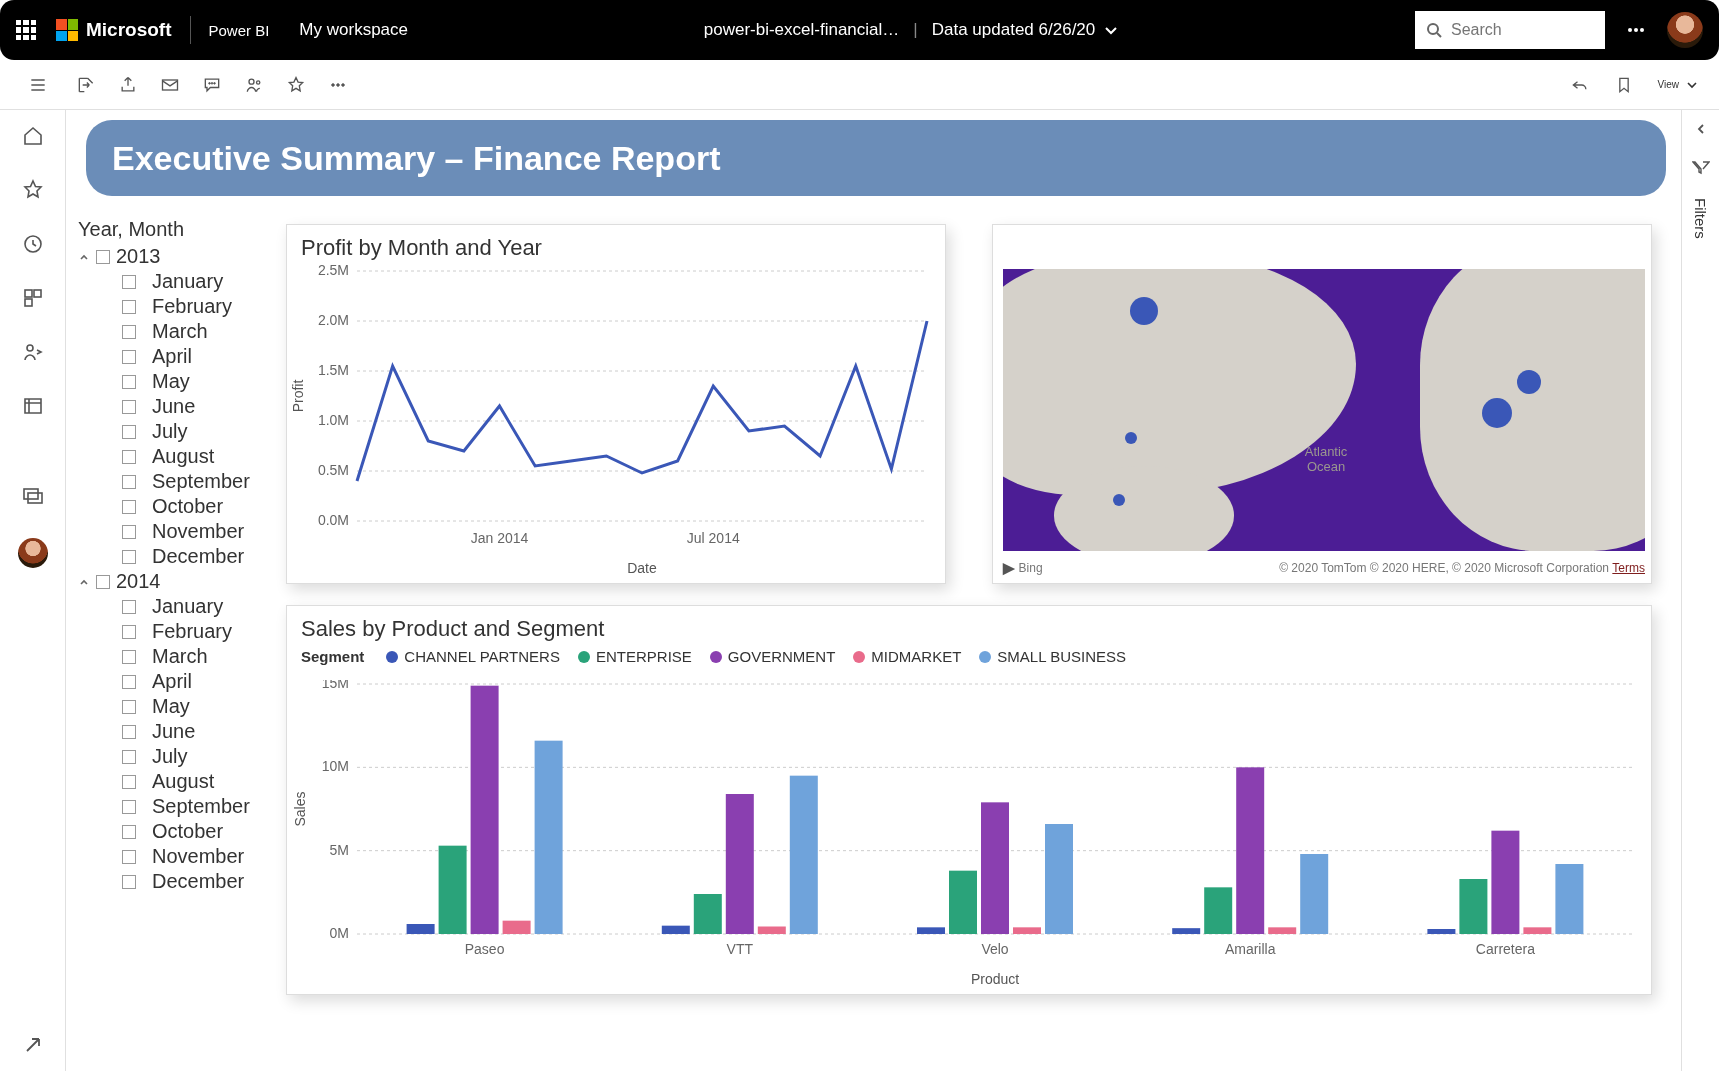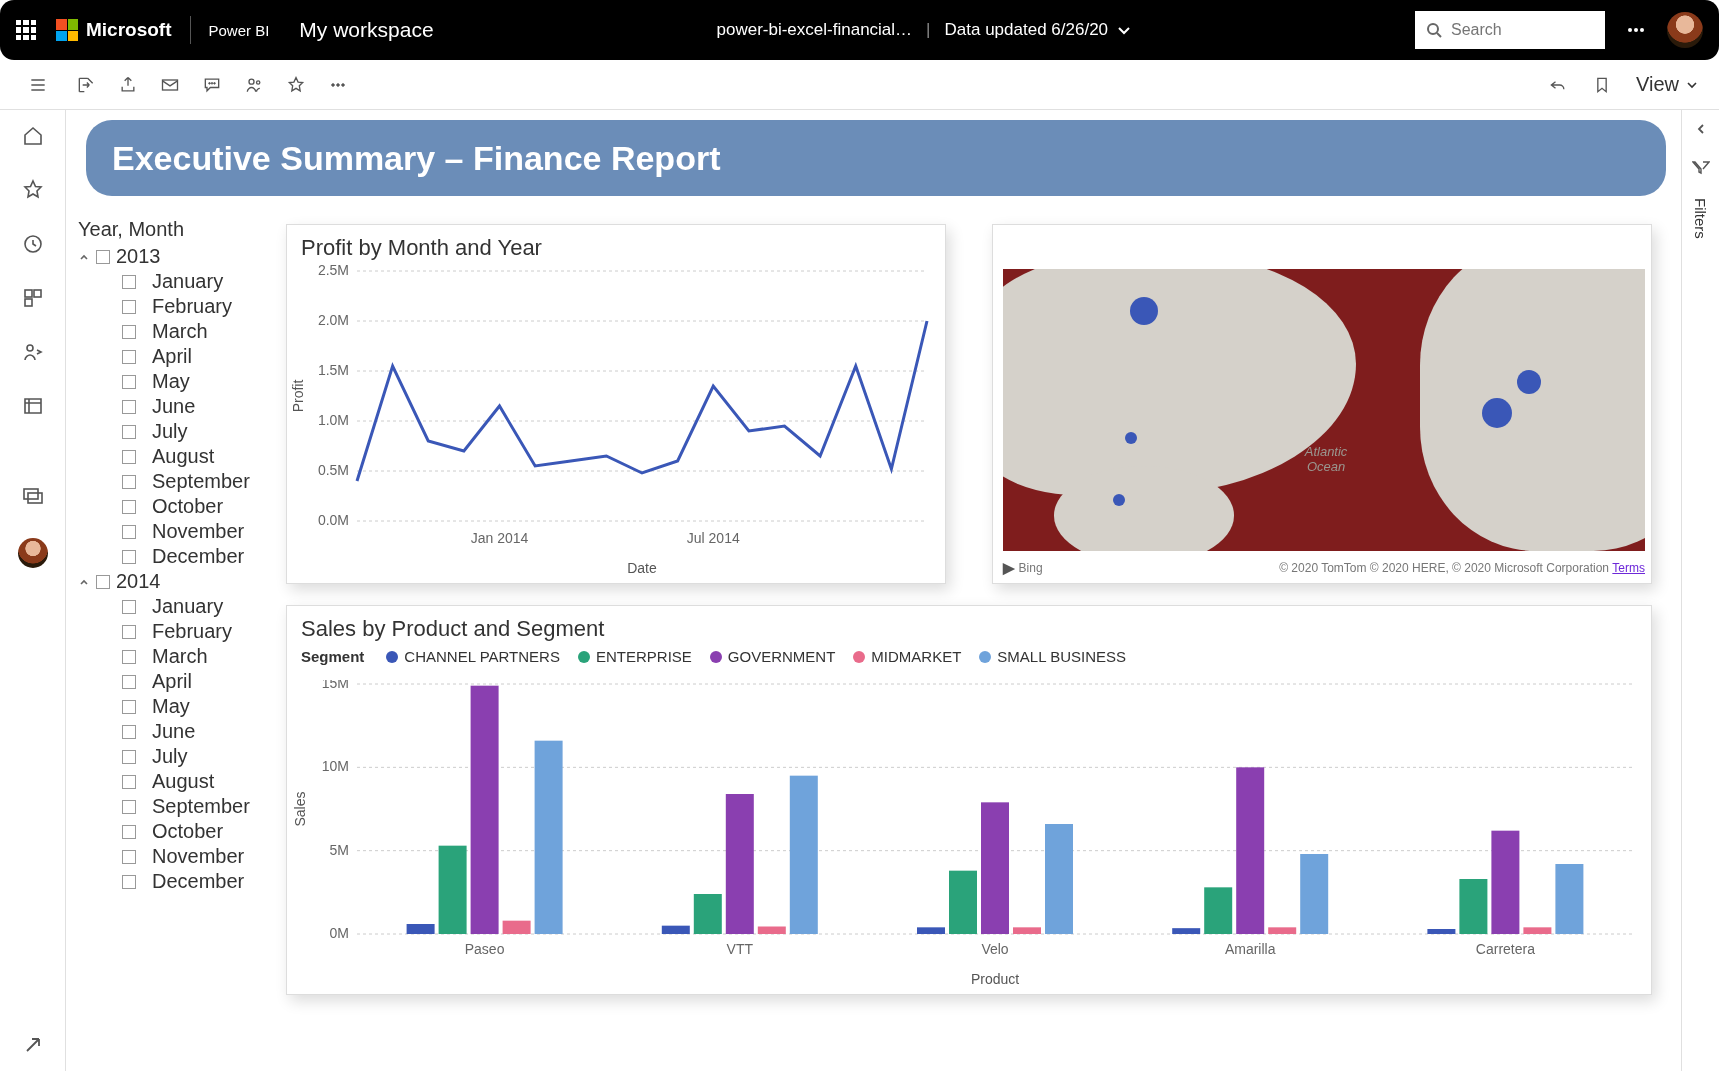--- a/index.html
+++ b/index.html
@@ -7,36 +7,36 @@
 
 
 .topbar { height:60px; background:#000; display:flex; align-items:center; color:#fff; padding:0 16px;border-radius:14px; }
 .waffle { width:20px; height:20px; display:grid; grid-template:repeat(3,1fr)/repeat(3,1fr); gap:2px; margin-right:20px; cursor:pointer; }
 .waffle span { background:#fff; }
 .ms-logo { width:22px; height:22px; display:grid; grid-template:repeat(2,1fr)/repeat(2,1fr); gap:1px; margin-right:8px; }
 .ms-logo .r1{background:#f25022}.ms-logo .r2{background:#7fba00}.ms-logo .r3{background:#00a4ef}.ms-logo .r4{background:#ffb900}
 .brand { font-size:19px; font-weight:600; }
 .sep { width:1px; height:28px; background:#555; margin:0 18px; }
 .app { font-size:15px; font-weight:300; }
-.workspace { margin-left:30px; font-size:21px; }
+.workspace { margin-left:30px; font-size:17px; }
 .bc-center { flex:1; display:flex; align-items:center; justify-content:center; font-size:17px; }
 .bc-sep { color:#888; margin:0 14px; }
 .chev-down { margin-left:8px; }
 .searchbox { background:#fff; width:190px; height:38px; display:flex; align-items:center; padding:0 10px; }
 .searchbox input { border:0; outline:0; font-size:16px; margin-left:8px; width:140px; }
 .searchbox svg { stroke:#666; }
 .more-h { margin:0 20px; cursor:pointer; }
 .avatar { width:36px; height:36px; border-radius:50%; background:radial-gradient(circle at 50% 35%,#e8b89a 0 30%,#8a3a1a 32% 60%,#2a1a0a 62% 100%); }
 
 
 .subbar { height:50px; border-bottom:1px solid #e0e0e0; display:flex; align-items:center; padding:0 20px 0 28px; }
 .subbar .icongrp { display:flex; gap:22px; align-items:center; }
 .subbar .ico { width:20px; height:20px; stroke:#555; fill:none; cursor:pointer; }
 .subbar .spacer { flex:1; }
-.subbar .view { font-size:20px; color:#333; display:flex; align-items:center; gap:6px; cursor:pointer; }
+.subbar .view { font-size:10px; color:#333; display:flex; align-items:center; gap:6px; cursor:pointer; }
 
 
 .workarea { position:absolute; top:110px; left:0; right:0; bottom:0; display:flex; }
 .leftrail { width:66px; border-right:1px solid #e0e0e0; display:flex; flex-direction:column; align-items:center; padding-top:14px; gap:30px; }
 .leftrail .ico { width:24px; height:24px; stroke:#555; fill:none; cursor:pointer; }
 .leftrail .avatar-sm { width:30px; height:30px; border-radius:50%; background:radial-gradient(circle at 50% 35%,#e8b89a 0 30%,#8a3a1a 32% 60%,#2a1a0a 62% 100%); }
 .leftrail .bottom { margin-top:auto; margin-bottom:14px; }
 
 .canvas { flex:1; position:relative; padding:0 10px; }
 .filters-rail { width:38px; border-left:1px solid #e0e0e0; display:flex; flex-direction:column; align-items:center; padding-top:12px; gap:22px; }
@@ -59,25 +59,25 @@
 .card-map  { width:660px; height:360px; position:relative; }
 .card-bar  { position:absolute; left:220px; top:495px; width:1366px; height:390px; }
 
 .chart-title { font-size:22px; color:#333; padding:10px 14px 0; font-weight:400; }
 .axis-label { font-size:14px; fill:#555; }
 .tick { font-size:14px; fill:#666; }
 .gridline { stroke:#ccc; stroke-dasharray:3 3; stroke-width:1; }
 .lineser { stroke:#3a57b7; stroke-width:3; fill:none; }
 
 
-.mapbg { position:absolute; left:10px; right:6px; top:44px; bottom:32px; background:#7f1d1d; overflow:hidden;font-style:italic; }
+.mapbg { position:absolute; left:10px; right:6px; top:44px; bottom:32px; background:#4c1d95; overflow:hidden; }
 .land { position:absolute; background:#d5d1ca; }
 .bubble { position:absolute; border-radius:50%; background:#3a57b7; }
 .mapfoot { position:absolute; left:10px; right:6px; bottom:6px; display:flex; justify-content:space-between; font-size:12px; color:#777; align-items:center; }
-.mapfoot a { color:#6d28d9; }
+.mapfoot a { color:#7f1d1d; }
 
 
 .legend { font-size:15px; padding:6px 14px; color:#333; display:flex; gap:18px; align-items:center; flex-wrap:wrap; }
 .legend b { font-weight:700; margin-right:4px; }
 .lg { display:flex; align-items:center; gap:6px; }
 .dot { width:12px; height:12px; border-radius:50%; }
 .c0{background:#3a57b7}.c1{background:#2aa37a}.c2{background:#8a3fb0}.c3{background:#e96b8b}.c4{background:#6fa3db}
 .barfill0{fill:#3a57b7}.barfill1{fill:#2aa37a}.barfill2{fill:#8a3fb0}.barfill3{fill:#e96b8b}.barfill4{fill:#6fa3db}
 </style>
 </head>

